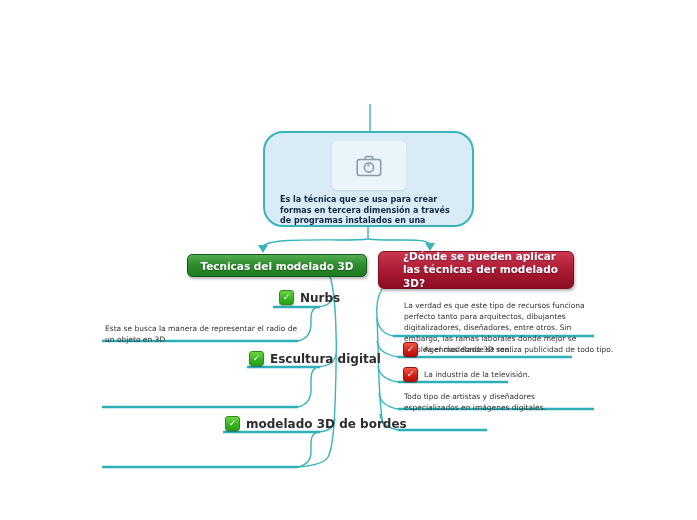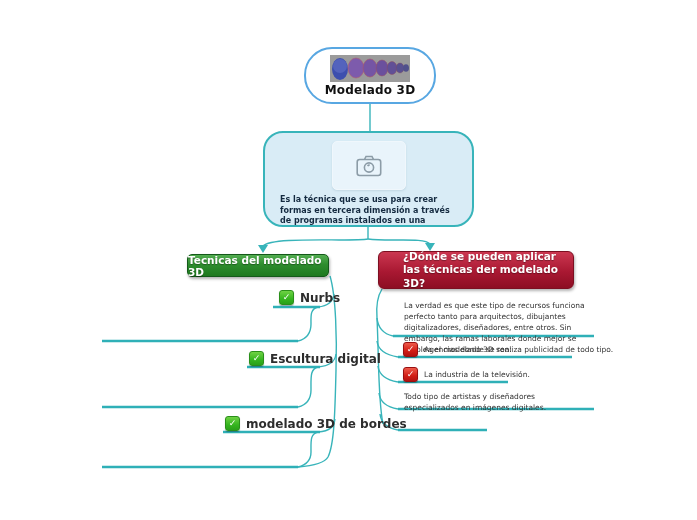--- a/index.html
+++ b/index.html
@@ -19,21 +19,21 @@
   .definition{left:263px;top:131px;width:211px;height:96px;background:#d9ecf6;
     border:2px solid #38b4ba;border-radius:20px;overflow:hidden;}
   .img-ph{width:72px;height:47px;margin:8px auto 0;background:#e9f4fb;border:1px solid #f0f7fc;
     border-radius:5px;display:flex;align-items:center;justify-content:center;
     box-shadow:0 1px 2px rgba(120,150,170,.25);}
   .def-text{margin:5px 12px 0 15px;font-size:8px;font-weight:bold;color:#142a40;line-height:1.32;}
 
   
   .topic{display:flex;align-items:center;color:#fff;font-weight:bold;
     box-shadow:1px 2px 3px rgba(0,0,0,.3);}
-  .topic-green{left:187px;top:254px;width:142px;height:23px;border-radius:5px;
+  .topic-green{left:187px;top:254px;width:180px;height:23px;border-radius:5px;
     border:1px solid #14591a;background:linear-gradient(#53ad51 0%,#2e8d2e 45%,#1e791f 100%);
     justify-content:center;font-size:10.5px;text-shadow:0 1px 1px rgba(0,0,0,.35);}
   .topic-red{left:378px;top:251px;width:196px;height:38px;border-radius:6px;
     border:1px solid #7c0f21;background:linear-gradient(#cb3750 0%,#a91832 55%,#8d0e23 100%);
     padding-left:24px;font-size:10.5px;line-height:1.3;text-shadow:0 1px 1px rgba(0,0,0,.35);}
 
   
   .cbrow{display:flex;align-items:center;gap:6px;}
   .cb{width:13px;height:13px;border-radius:3px;flex:0 0 13px;display:flex;align-items:center;
     justify-content:center;color:#fff;font-size:9px;font-weight:bold;line-height:13px;
@@ -96,34 +96,20 @@
       <line x1="398" y1="382" x2="508" y2="382"></line>
       <line x1="398" y1="409" x2="594" y2="409"></line>
       <line x1="398" y1="430" x2="487" y2="430"></line>
     </g>
     <g fill="#38b4ba">
       <polygon points="258,245 268,245 263,253"></polygon>
       <polygon points="425,243 435,243 430,251"></polygon>
     </g>
   </svg>
 
-  <div class="node root">
-    <svg class="faces-img" viewBox="0 0 80 27">
-      <rect x="0" y="0" width="80" height="27" fill="#9b9b9b"></rect>
-      <ellipse cx="10" cy="14" rx="8" ry="11" fill="#3d4fae"></ellipse>
-      <ellipse cx="10" cy="11" rx="7" ry="7" fill="#5463bd"></ellipse>
-      <ellipse cx="26" cy="13" rx="8" ry="10" fill="#7d5bac" stroke="#b05a70" stroke-width=".6"></ellipse>
-      <ellipse cx="40" cy="13" rx="7" ry="9" fill="#7555a4" stroke="#a85568" stroke-width=".6"></ellipse>
-      <ellipse cx="52" cy="13" rx="6" ry="8" fill="#6b509d" stroke="#9c5064" stroke-width=".5"></ellipse>
-      <ellipse cx="62" cy="13" rx="5" ry="6.5" fill="#615096" stroke="#8f4c60" stroke-width=".5"></ellipse>
-      <ellipse cx="70" cy="13" rx="4" ry="5" fill="#585090" stroke="#85485c" stroke-width=".4"></ellipse>
-      <ellipse cx="76" cy="13" rx="3" ry="3.8" fill="#50508b"></ellipse>
-    </svg>
-    <div class="root-title">Modelado 3D</div>
-  </div>
 
   <div class="node definition">
     <div class="img-ph">
       <svg width="26" height="22" viewBox="0 0 26 22">
         <g fill="none" stroke="#8c9ca7" stroke-width="1.6">
           <rect x="1.2" y="4.5" width="23.5" height="16" rx="2.5"></rect>
           <path d="M8.5,4.5 L10,1.5 L16,1.5 L17.5,4.5"></path>
           <circle cx="13" cy="12.5" r="4.6"></circle>
           <path d="M11.5,10.8 a2.4,2.4 0 0 1 2.2,-0.6"></path>
         </g>
@@ -136,20 +122,21 @@
     <span>Tecnicas del modelado 3D</span>
   </div>
   <div class="node topic topic-red">
     <span>¿Dónde se pueden aplicar las técnicas der modelado 3D?</span>
   </div>
 
   <div class="node cbrow nurbs-row">
     <span class="cb cb-green">✓</span>
     <span class="cblabel">Nurbs</span>
   </div>
+  <div class="node desc desc1">Esta se busca la manera de representar el radio de un objeto en 3D</div>
 
   <div class="node cbrow escultura-row">
     <span class="cb cb-green">✓</span>
     <span class="cblabel">Escultura digital</span>
   </div>
 
   <div class="node cbrow bordes-row">
     <span class="cb cb-green">✓</span>
     <span class="cblabel">modelado 3D de bordes</span>
   </div>

